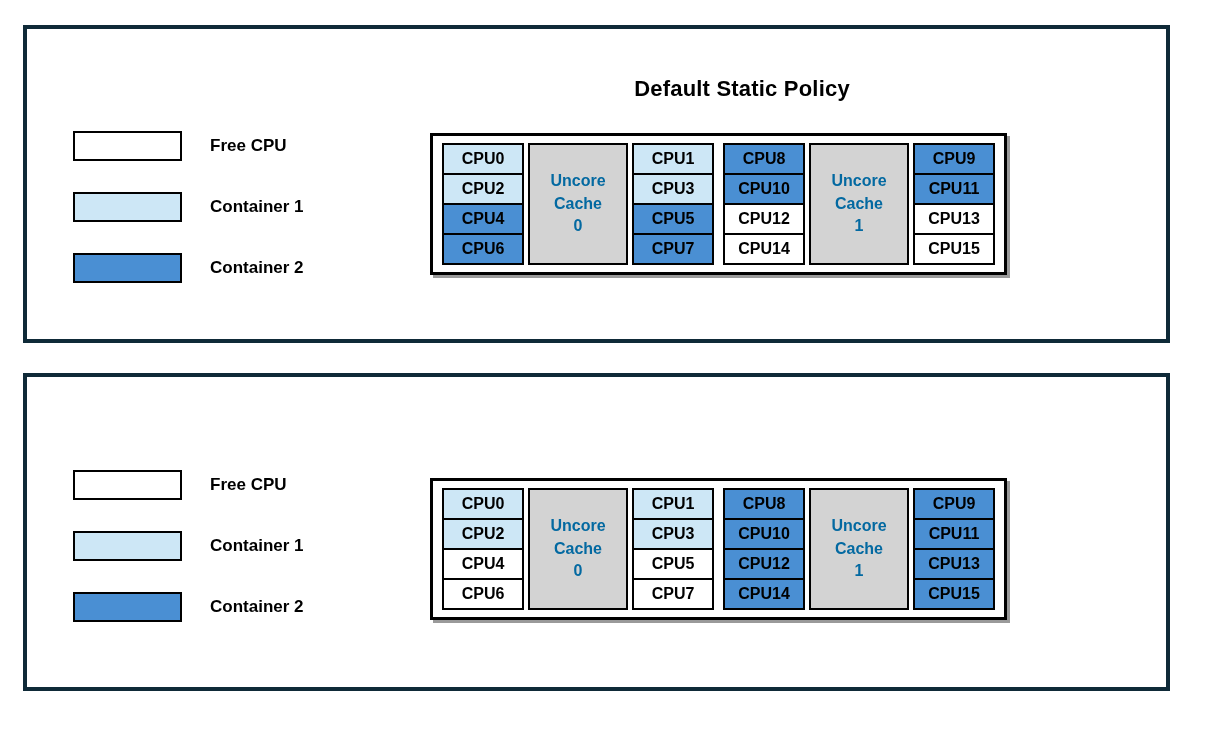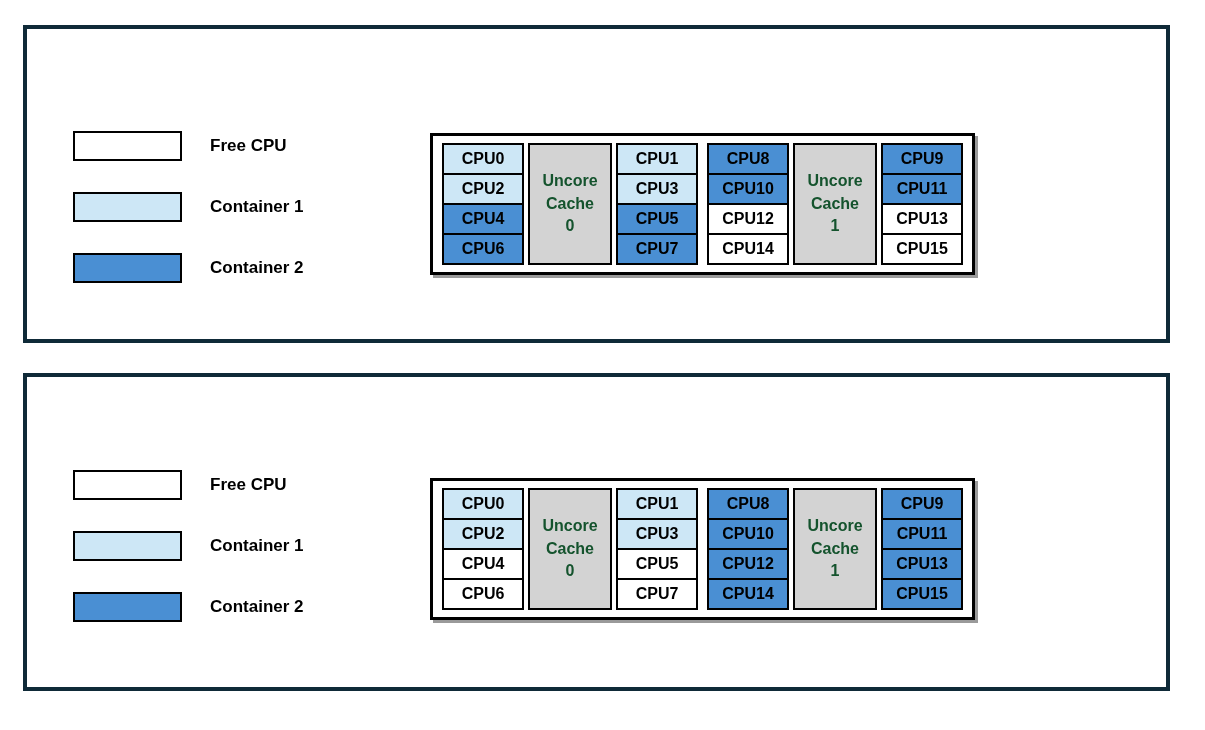--- a/index.html
+++ b/index.html
@@ -100,41 +100,42 @@
     border: 2px solid #000000;
     display: flex;
     align-items: center;
     justify-content: center;
     font-size: 16px;
     font-weight: bold;
     color: #000000;
   }
   .cpu-cell + .cpu-cell { margin-top: -2px; }
   .cache-box {
-    width: 84px;
+    width: 100px;
     flex: 0 0 auto;
     box-sizing: border-box;
     border: 2px solid #000000;
     display: flex;
     align-items: center;
     justify-content: center;
     text-align: center;
     font-size: 16px;
     font-weight: bold;
-    color: #14532d;
+    color: #0369a1;
     white-space: pre-line;
     line-height: 1.4;
   }
 </style>
 </head>
 <body>
 
 <div class="stage">
 
   <section class="panel p0" style="border-color: rgb(15, 42, 56);">
+    <h2 class="panel-title">Default Static Policy</h2>
     <div class="legend">
         <div class="legend-row">
           <span class="swatch" style="background: rgb(255, 255, 255);"></span>
           <span class="legend-label">Free CPU</span>
         </div>
         <div class="legend-row">
           <span class="swatch" style="background: rgb(205, 231, 246);"></span>
           <span class="legend-label">Container 1</span>
         </div>
         <div class="legend-row">

